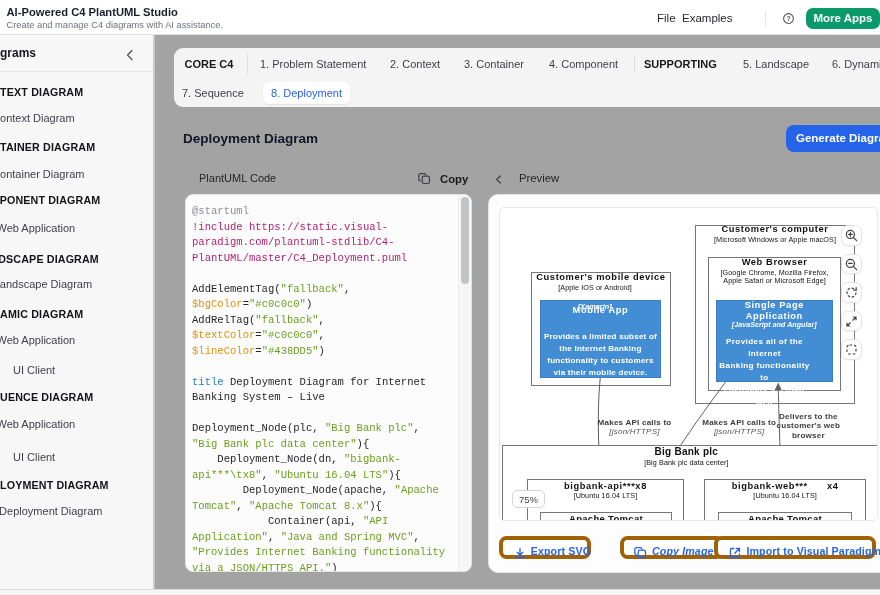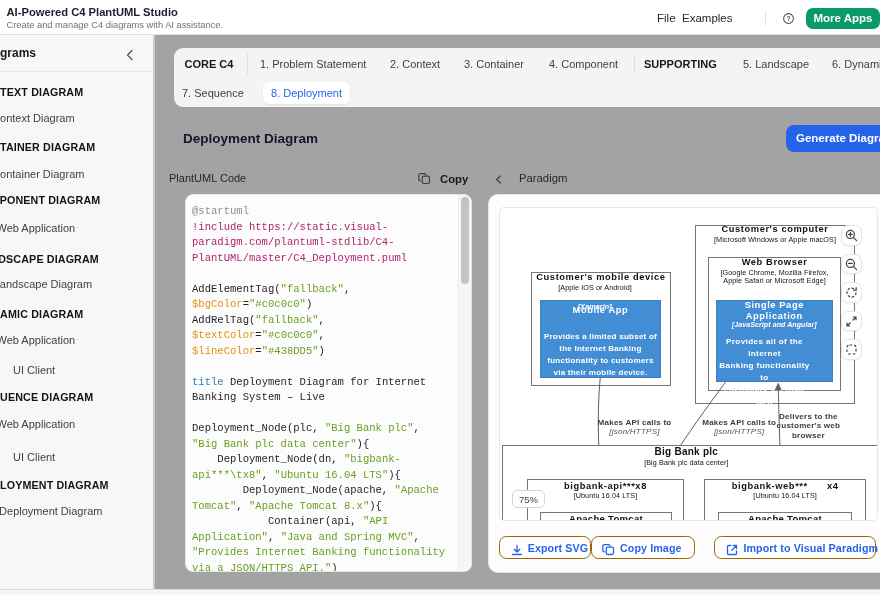--- a/index.html
+++ b/index.html
@@ -69,21 +69,21 @@
   .rsub { font-style:italic; font-weight:400; color:#55555e; }
 
   
   .zbtn { position:absolute; left:841.3px; width:20.8px; height:20.8px; background:#fff; border:1px solid #e4e4e7;
     border-radius:7px; box-shadow:0 1px 2px rgba(0,0,0,0.05); }
   .zbtn svg { position:absolute; left:3.2px; top:3.2px; }
 
   #pct { position:absolute; left:512px; top:490px; width:33px; height:17.5px; background:#fff;
     border:1px solid #d4d4d8; border-radius:5px; font-size:9.5px; color:#3f3f46; text-align:center; line-height:17px; }
 
-  .bluebtn { position:absolute; top:535.5px; height:23.6px; background:#fff; border:1px solid #a16207;
+  .bluebtn { position:absolute; top:535.5px; height:23.6px; background:#fff; border:4px solid #a16207;
     border-radius:7.5px; color:#2563eb; font-size:10.7px; font-weight:700; }
   .bluebtn svg { position:absolute; top:7px; }
   .bluebtn span { position:absolute; top:5.5px; white-space:nowrap; letter-spacing:0.1px; }
 
   #foot { position:absolute; left:0; top:589px; width:880px; height:6px; background:#f6f6f7;
     border-top:1px solid #dcdcdf; }
 </style></head>
 <body>
 <div id="app">
 
@@ -137,30 +137,30 @@
     <div class="tab" style="left:658px; top:10.2px;">6. Dynamic</div>
     <div class="tab" style="left:8px; top:39px;">7. Sequence</div>
   </div>
   <div id="acttab">
       <span>8. Deployment</span>
     </div>
 
   <div id="h2row">Deployment Diagram</div>
   <div id="genbtn">Generate Diagram</div>
 
-  <div class="lbl" style="left:169px; top:172px;text-align:center;">PlantUML Code</div>
+  <div class="lbl" style="left:199px; top:172px;text-align:center;">PlantUML Code</div>
   <svg class="abs" style="left:418px; top:172px;" width="13" height="13" viewBox="0 0 13 13">
     <rect x="4.2" y="4.2" width="7.3" height="7.3" rx="1.8" fill="none" stroke="#3f3f46" stroke-width="1.2"></rect>
     <path d="M2.8 8.8 h-0.4 a1.6 1.6 0 0 1 -1.6 -1.6 v-4 a1.6 1.6 0 0 1 1.6 -1.6 h4 a1.6 1.6 0 0 1 1.6 1.6 v0.4" fill="none" stroke="#3f3f46" stroke-width="1.2"></path>
   </svg>
   <div class="lbl" style="left:440px; top:172.5px; font-weight:700; color:#18181b; font-size:11.3px;">Copy</div>
   <svg class="abs" style="left:494px; top:175px;" width="9" height="9" viewBox="0 0 9 9">
     <path d="M6.5 1 L2.5 4.5 L6.5 8" fill="none" stroke="#3f3f46" stroke-width="1.2" stroke-linecap="round" stroke-linejoin="round"></path>
   </svg>
-  <div class="lbl" style="left:519px; top:172px; font-size:11.3px;">Paradigm</div>
+  <div class="lbl" style="left:519px; top:172px; font-size:11.3px;">Preview</div>
 
   <div id="editor">
     <div id="code"><span class="cg">@startuml</span>
 <span class="cm">!include https://static.visual-</span>
 <span class="cm">paradigm.com/plantuml-stdlib/C4-</span>
 <span class="cm">PlantUML/master/C4_Deployment.puml</span>
 
 AddElementTag(<span class="cs">"fallback"</span>,
 <span class="co">$bgColor</span>=<span class="cs">"#c0c0c0"</span>)
 AddRelTag(<span class="cs">"fallback"</span>,
@@ -261,21 +261,21 @@
     <rect x="2" y="2" width="9" height="9" rx="2.5" fill="none" stroke="#3f3f46" stroke-width="1.2" stroke-dasharray="2.6 2"></rect>
   </svg>
     </div>
 
   <div class="bluebtn" style="left:498.7px; width:92.4px;">
     <svg style="left:11px;" width="12" height="12" viewBox="0 0 12 12">
       <path d="M6 1.5 V8 M3.2 5.2 L6 8 L8.8 5.2 M1.5 10.5 h9" fill="none" stroke="#2563eb" stroke-width="1.3" stroke-linecap="round" stroke-linejoin="round"></path>
     </svg>
       <span style="left:28px;">Export SVG</span>
   </div>
-  <div class="bluebtn" style="left:591px; width:104px;">
+  <div class="bluebtn" style="left:620px; width:104px;font-style:italic;">
     <svg style="left:10px; top:6px;" width="13" height="13" viewBox="0 0 13 13">
       <rect x="4.2" y="4.2" width="7.3" height="7.3" rx="1.8" fill="none" stroke="#2563eb" stroke-width="1.3"></rect>
       <path d="M2.8 8.8 h-0.4 a1.6 1.6 0 0 1 -1.6 -1.6 v-4 a1.6 1.6 0 0 1 1.6 -1.6 h4 a1.6 1.6 0 0 1 1.6 1.6 v0.4" fill="none" stroke="#2563eb" stroke-width="1.3"></path>
     </svg>
       <span style="left:28px;">Copy Image</span>
   </div>
   <div class="bluebtn" style="left:713.9px; width:162.4px;">
     <svg style="left:11px;" width="12" height="12" viewBox="0 0 12 12">
       <path d="M10.5 7 v2.5 a1 1 0 0 1 -1 1 h-7 a1 1 0 0 1 -1 -1 v-7 a1 1 0 0 1 1 -1 H5" fill="none" stroke="#2563eb" stroke-width="1.3" stroke-linecap="round"></path>
       <path d="M7.5 1.5 h3 v3 M10.5 1.5 L5.8 6.2" fill="none" stroke="#2563eb" stroke-width="1.3" stroke-linecap="round"></path>

